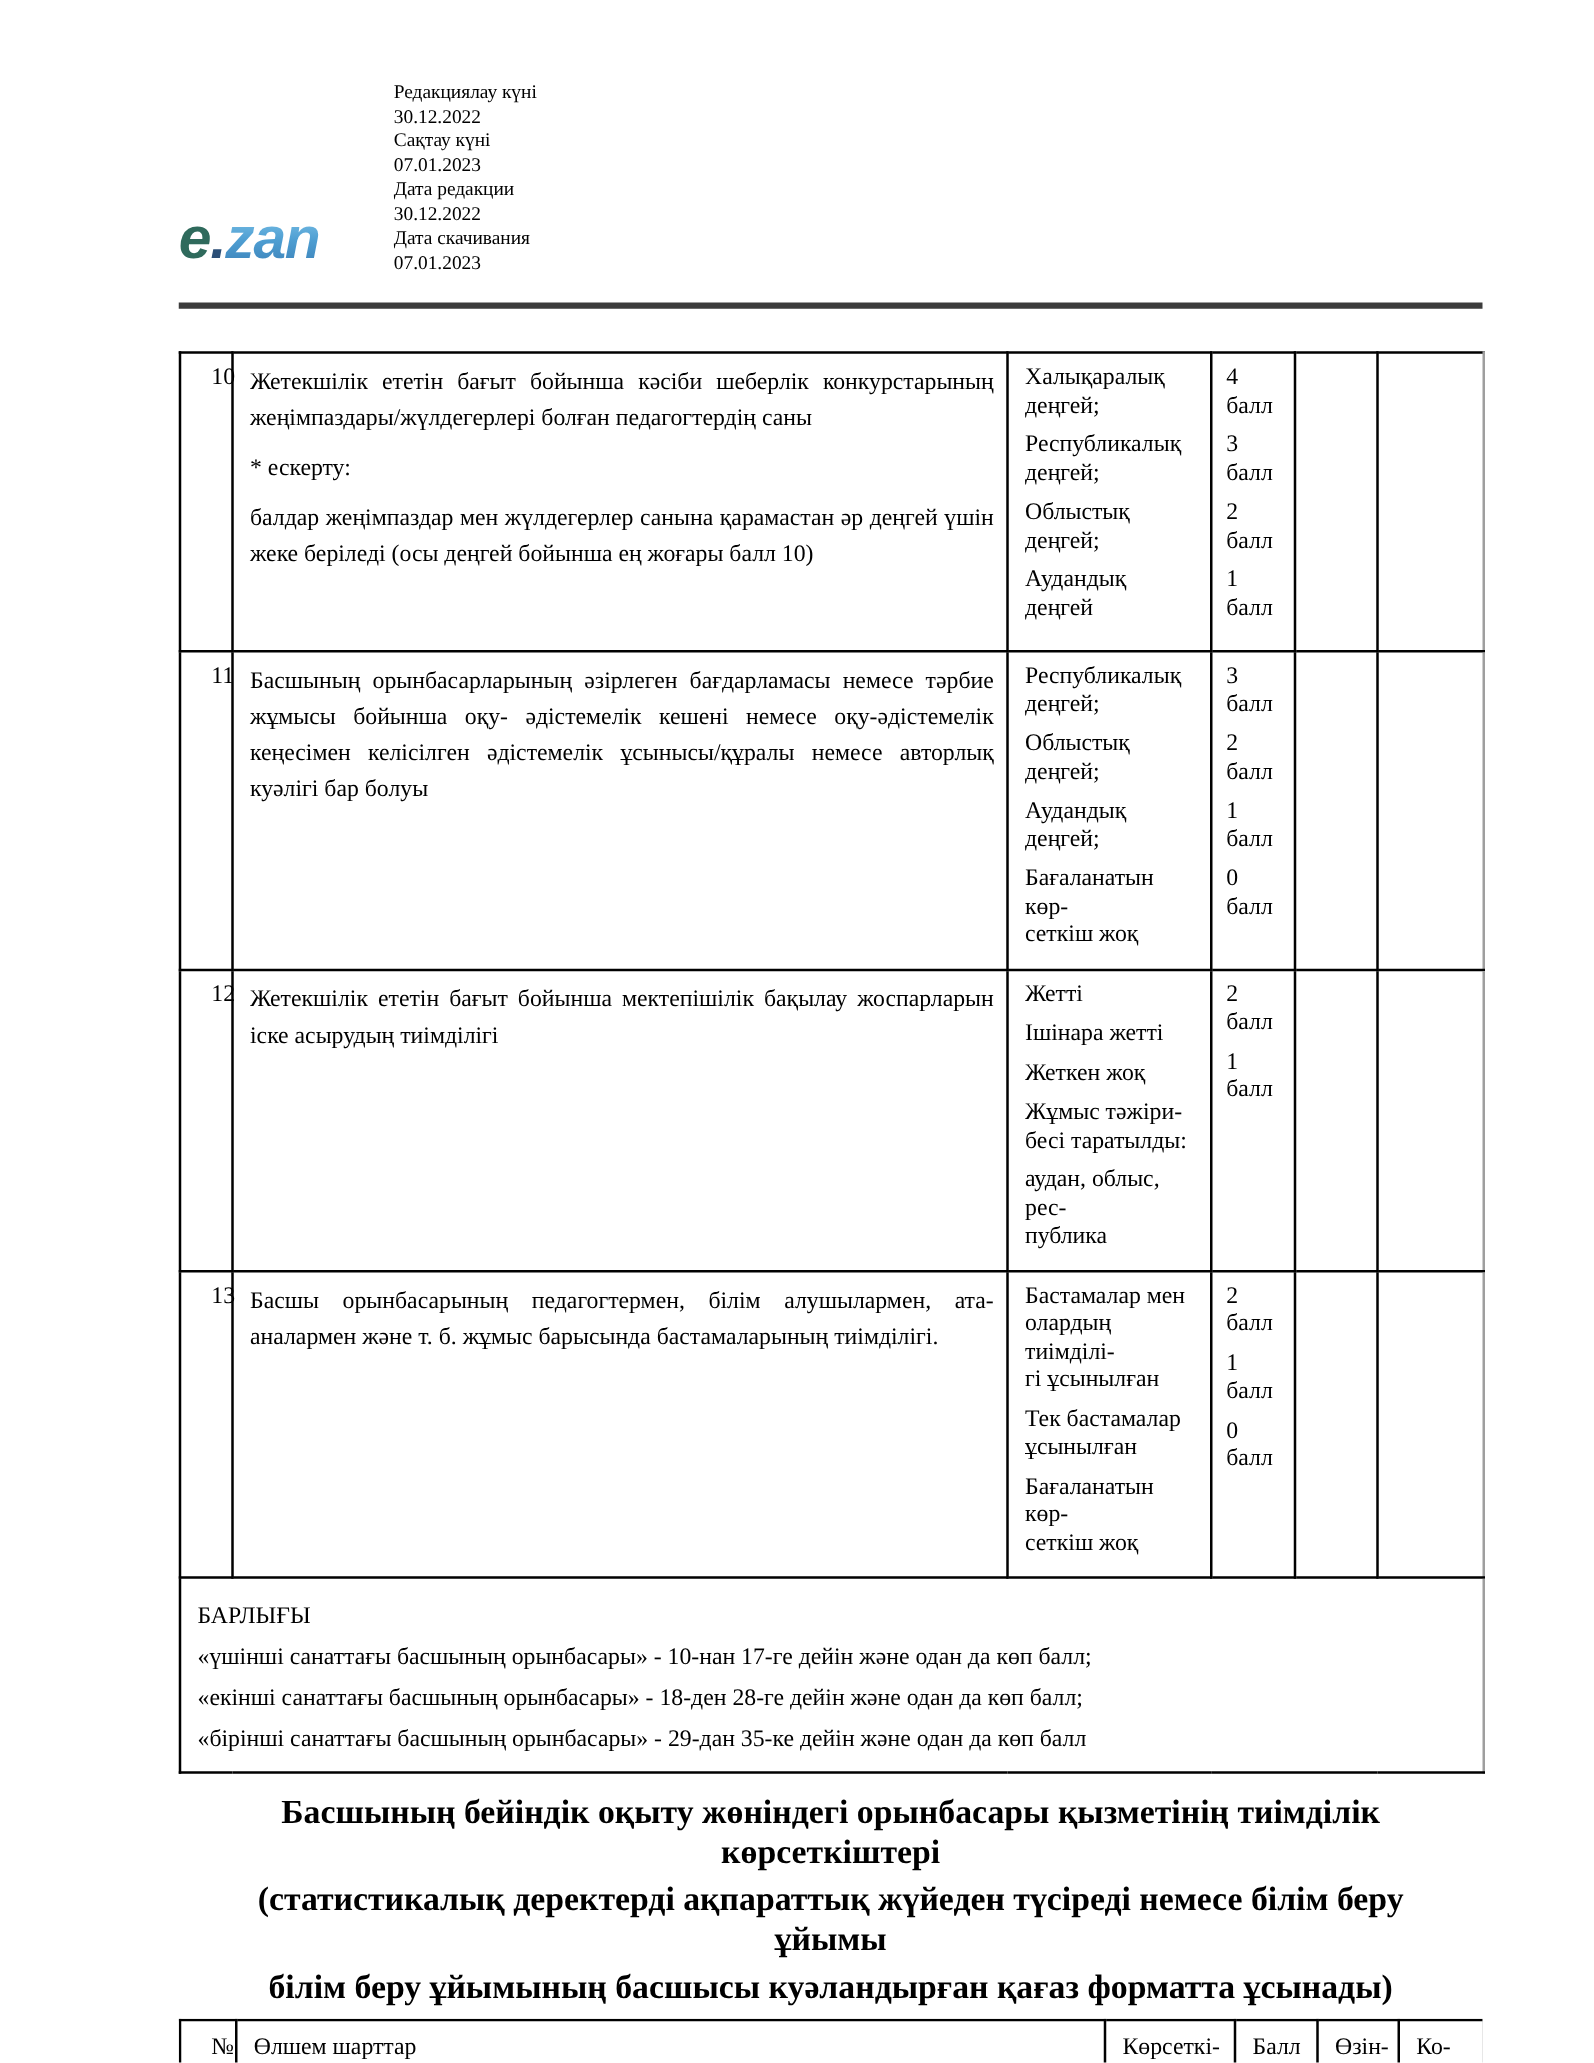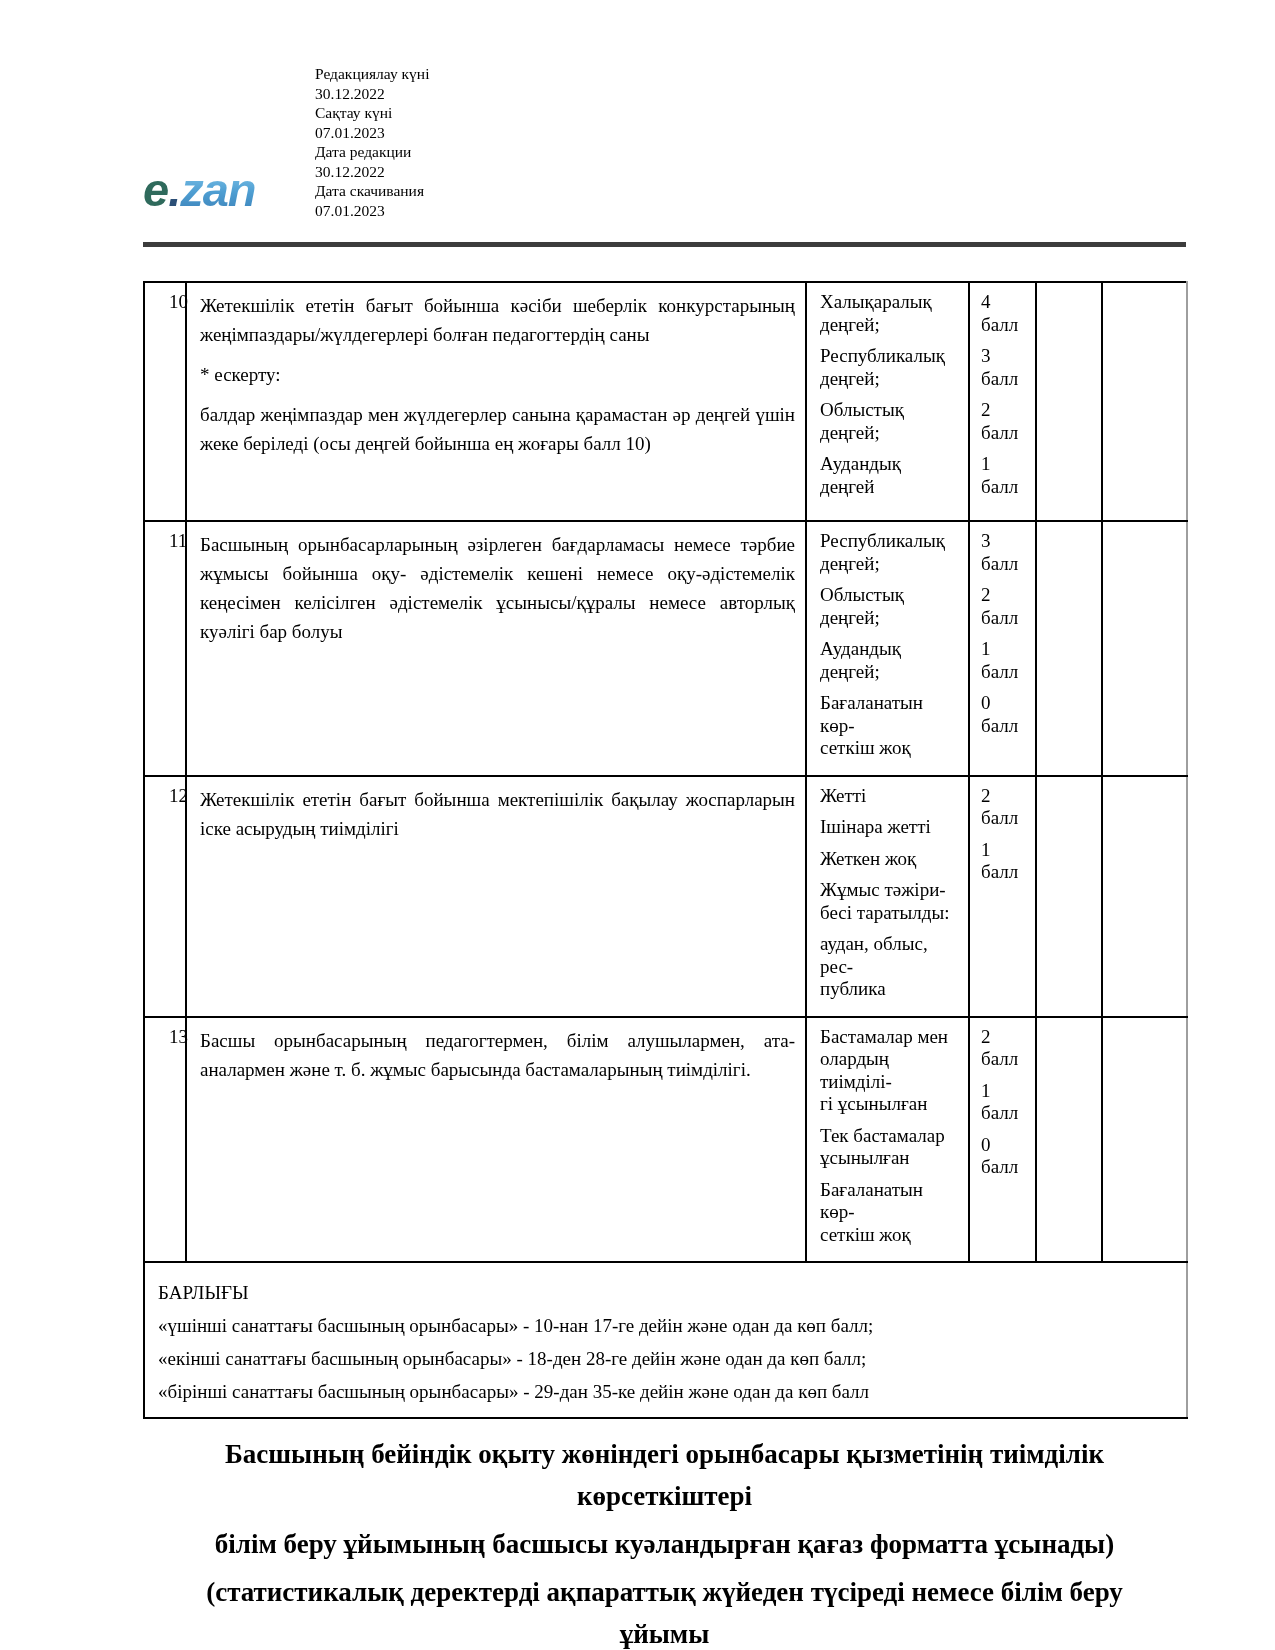--- a/index.html
+++ b/index.html
@@ -44,21 +44,21 @@
   td.c-pts{padding-left:11px;}
   tr.r10 td{height:223px;}
   tr.r11 td{height:228px;}
   tr.r12 td{height:215px;}
   tr.r13 td{height:190px;}
   tr.rtot td{height:121px;}
   td.c-total p{margin:10px 0 8px;line-height:23px;}
 
   
   .heading{margin-top:14px;text-align:center;font-weight:bold;font-size:27px;}
-  .heading p{margin:0 0 6px;line-height:42px;white-space:pre-line;}
+  .heading p{margin:0 0 6px;line-height:32px;white-space:pre-line;}
 
   
   .t2wrap{margin-top:10px;height:164px;overflow:hidden;}
   .t2 td{height:330px;line-height:25px;}
   .t2 td.hcell{white-space:pre-line;}
 </style>
 </head>
 <body>
 
 <div class="page">
@@ -205,23 +205,23 @@
         <p>«екінші санаттағы басшының орынбасары» - 18-ден 28-ге дейін және одан да көп балл;</p>
         <p>«бірінші санаттағы басшының орынбасары» - 29-дан 35-ке дейін және одан да көп балл</p>
       </td>
     </tr>
   </tbody>
     </table>
 
   <div class="heading">
     <p>Басшының бейіндік оқыту жөніндегі орынбасары қызметінің тиімділік
 көрсеткіштері</p>
-    <p>білім беру ұйымының басшысы куәландырған қағаз форматта ұсынады)</p>
     <p>(статистикалық деректерді ақпараттық жүйеден түсіреді немесе білім беру
 ұйымы</p>
+    <p>білім беру ұйымының басшысы куәландырған қағаз форматта ұсынады)</p>
   </div>
 
   <div class="t2wrap">
     <table class="t2">
       <colgroup>
         <col style="width:45px">
           <col style="width:695px">
           <col style="width:104px">
         <col style="width:66px">
           <col style="width:65px">

